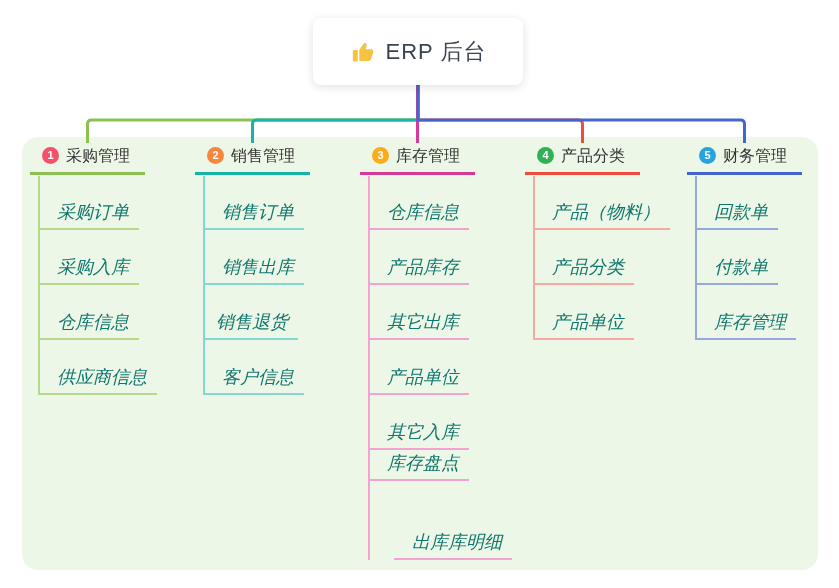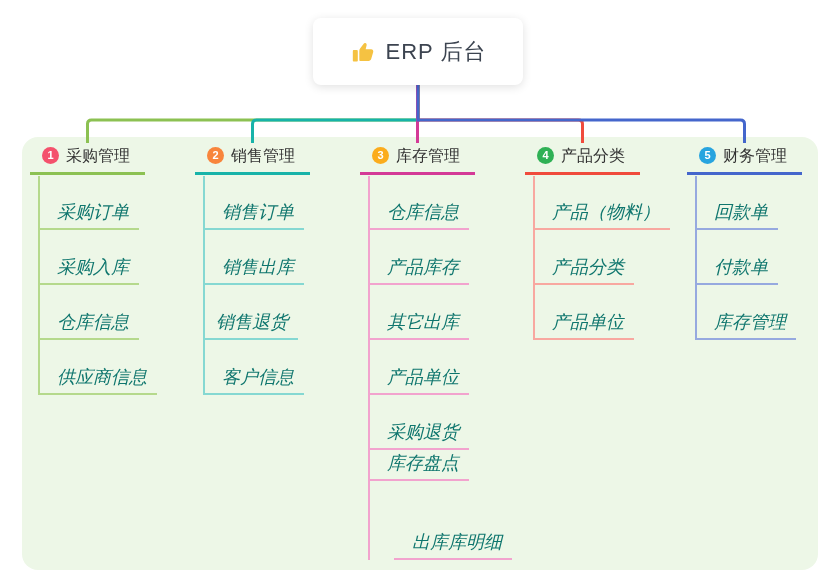--- a/index.html
+++ b/index.html
@@ -85,21 +85,21 @@
     <div class="child-topic" style="left: 204px; top: 368px; border-bottom: 2px solid rgb(133, 216, 210);">客户信息</div>
     <div class="branch-topic" style="left: 360px; width: 115px; border-bottom: 3px solid rgb(212, 58, 151);">
       <span class="badge" style="background: rgb(251, 172, 28);">3</span>
       <span>库存管理</span>
     </div>
     <div class="vine" style="left: 368px; top: 176px; height: 384px; background: rgb(242, 163, 206);"></div>
     <div class="child-topic" style="left: 369px; top: 203px; border-bottom: 2px solid rgb(242, 163, 206);">仓库信息</div>
     <div class="child-topic" style="left: 369px; top: 258px; border-bottom: 2px solid rgb(242, 163, 206);">产品库存</div>
     <div class="child-topic" style="left: 369px; top: 313px; border-bottom: 2px solid rgb(242, 163, 206);">其它出库</div>
     <div class="child-topic" style="left: 369px; top: 368px; border-bottom: 2px solid rgb(242, 163, 206);">产品单位</div>
-    <div class="child-topic" style="left: 369px; top: 423px; border-bottom: 2px solid rgb(242, 163, 206);">采购退货</div>
+    <div class="child-topic" style="left: 369px; top: 423px; border-bottom: 2px solid rgb(242, 163, 206);">其它入库</div>
     <div class="child-topic" style="left: 369px; top: 454px; border-bottom: 2px solid rgb(242, 163, 206);">库存盘点</div>
     <div class="child-topic" style="left: 369px; top: 533px; border-bottom: 2px solid rgb(242, 163, 206); margin-left: 25px;">出库库明细</div>
     <div class="branch-topic" style="left: 525px; width: 115px; border-bottom: 3px solid rgb(240, 75, 60);">
       <span class="badge" style="background: rgb(47, 177, 85);">4</span>
       <span>产品分类</span>
     </div>
     <div class="vine" style="left: 533px; top: 176px; height: 164px; background: rgb(248, 168, 160);"></div>
     <div class="child-topic" style="left: 534px; top: 203px; border-bottom: 2px solid rgb(248, 168, 160);">产品（物料）</div>
     <div class="child-topic" style="left: 534px; top: 258px; border-bottom: 2px solid rgb(248, 168, 160);">产品分类</div>
     <div class="child-topic" style="left: 534px; top: 313px; border-bottom: 2px solid rgb(248, 168, 160);">产品单位</div>

